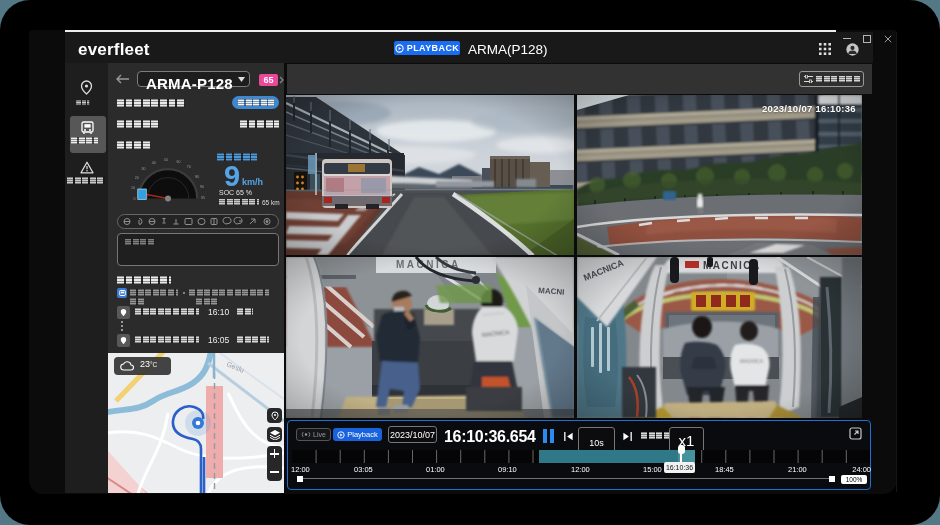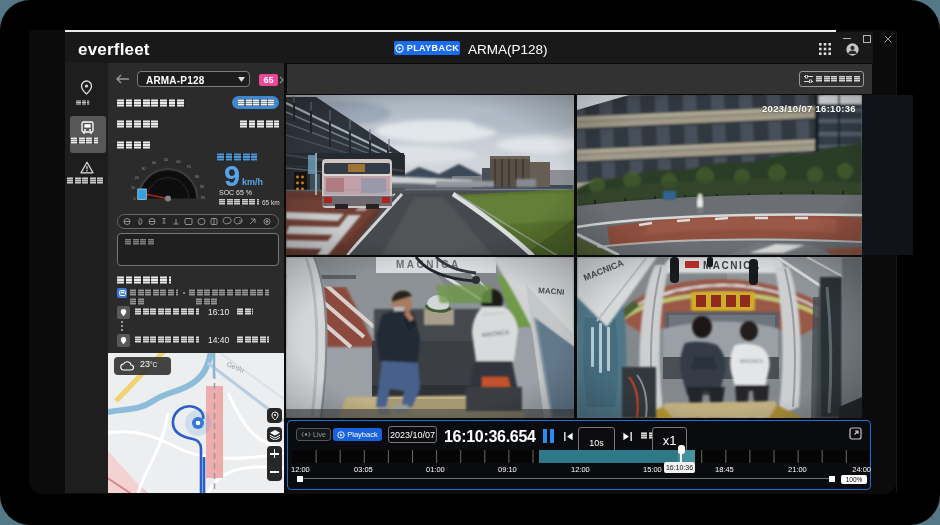--- a/index.html
+++ b/index.html
@@ -17,21 +17,21 @@
 
 .sidebar{position:absolute;left:65px;top:63px;width:43px;height:430px;background:#1e1e1e;}
 .sidesel{position:absolute;left:70px;top:116px;width:36px;height:37px;background:#575757;border-radius:3px;}
 .sidelabel{display:block;color:#ddd;transform:scale(.72);transform-origin:center top;}
 
 .lpanel{position:absolute;left:108px;top:63px;width:176px;height:430px;background:#2b2b2b;}
 .toolstrip{position:absolute;left:287px;top:63.5px;width:585px;height:30px;background:#323232;}
 
 .cam{position:absolute;background:#101418;overflow:hidden;}
 #cam1{left:286px;top:95px;width:288px;height:160px;}
-#cam2{left:577px;top:95px;width:336px;height:160px;}
+#cam2{left:577px;top:95px;width:285px;height:160px;}
 #cam3{left:286px;top:257px;width:288px;height:161px;}
 #cam4{left:577px;top:257px;width:285px;height:161px;}
 
 .pb{position:absolute;left:287px;top:420px;width:584px;height:70px;background:#0a0b0e;border:1.5px solid #1f6fd6;border-radius:4px;box-sizing:border-box;}
 .box{background:#0c0c0e;border:1px solid #8a8a8a;border-radius:3px;color:#fff;display:flex;align-items:center;justify-content:center;box-sizing:border-box;}
 </style></head>
 <body>
 <div class="frame"></div>
 <div class="win"></div>
 <div class="abs" style="left:896px;top:32px;width:1px;height:460px;background:#161616;"></div>
@@ -110,21 +110,21 @@
 <div class="abs" style="left:816px;top:76px;color:#e8e8e8">
     <span class="jps" style="width:44px;height:6px"></span>
   </div>
 <div id="lpcontent">
 
 <svg class="abs" style="left:116px;top:74px" width="14" height="10" viewBox="0 0 14 10">
       <path d="M13 5H1.5M5 1L1 5l4 4" stroke="#999" stroke-width="1.4" fill="none"></path>
     </svg>
 
 <div class="abs" style="left:137px;top:71px;width:113px;height:16px;background:#1d1d1d;border:1px solid #7c7c7c;border-radius:4px;box-sizing:border-box;"></div>
-<div class="abs" style="left:146px;top:75px;color:#fff;font-size:10px;font-weight:bold;letter-spacing:.2px">ARMA-P128</div>
+<div class="abs" style="left:146px;top:75px;color:#fff;font-size:15px;font-weight:bold;letter-spacing:.2px">ARMA-P128</div>
 <svg class="abs" style="left:238px;top:77px" width="7" height="5" viewBox="0 0 7 5">
       <path d="M0 0h7L3.5 5z" fill="#ddd"></path>
     </svg>
 
 <div class="abs" style="left:259px;top:74px;width:19px;height:12px;background:#ec4899;border-radius:2px;color:#fff;font-size:9px;font-weight:bold;text-align:center;line-height:12px;">65</div>
 <svg class="abs" style="left:279px;top:76px" width="5" height="8" viewBox="0 0 5 8">
       <path d="M1 1l3 3-3 3" stroke="#888" stroke-width="1.2" fill="none"></path>
     </svg>
 
 <div class="abs" style="left:117px;top:99px;color:#fff">
@@ -242,21 +242,21 @@
       <span class="jps" style="width:16px"></span>
     </div>
 <div class="abs" style="left:121px;top:321px;width:2px;height:2px;background:#999;box-shadow:0 4px #999,0 8px #999;"></div>
 <div class="abs" style="left:117px;top:334px;width:13px;height:13px;background:#585858;border-radius:2px;"></div>
 <svg class="abs" style="left:120px;top:336px" width="7" height="9" viewBox="0 0 13 15">
       <path d="M6.5 1a5 5 0 0 1 5 5c0 3.5-5 8-5 8s-5-4.5-5-8a5 5 0 0 1 5-5z" fill="#fff"></path>
     </svg>
 <div class="abs" style="left:135px;top:336px;color:#eee">
       <span class="jps" style="width:64px"></span>
     </div>
-<div class="abs" style="left:208px;top:335px;color:#eee;font-size:8.5px;">14:40</div>
+<div class="abs" style="left:208px;top:335px;color:#eee;font-size:8.5px;">16:05</div>
 <div class="abs" style="left:237px;top:336px;color:#eee">
       <span class="jps" style="width:32px"></span>
     </div>
 
 <div id="map" class="abs" style="left:108px;top:353px;width:176px;height:140px;background:#ecedef;overflow:hidden;">
 <svg width="176" height="140" viewBox="0 0 176 140">
 <rect width="176" height="140" fill="#eceef0"></rect>
 <path d="M-5 60C20 55 30 58 45 48C60 38 70 40 85 30C95 23 100 15 103 -2" stroke="#8cbcd8" stroke-width="6" fill="none"></path>
 <path d="M100 10L176 68" stroke="#b8cede" stroke-width="3" fill="none"></path>
 <path d="M112 0L176 46" stroke="#d8e2ea" stroke-width="2" fill="none"></path>
@@ -747,21 +747,21 @@
 
 <svg class="abs" style="left:622px;top:431px" width="11" height="11" viewBox="0 0 12 12">
       <path d="M10 1v10" stroke="#fff" stroke-width="1.4"></path>
       <path d="M1.5 2v8L7.5 6z" fill="#fff"></path>
     </svg>
 
 <div class="abs" style="left:641px;top:432px;color:#f0f0f0">
       <span class="jps" style="width:41px;height:7px"></span>
     </div>
 
-<div class="abs box" style="left:652px;top:427px;width:35px;height:26px;font-size:13px;border-color:#777;">x1</div>
+<div class="abs box" style="left:669px;top:427px;width:35px;height:26px;font-size:15px;border-color:#777;">x1</div>
 
 <svg class="abs" style="left:849px;top:427px" width="13" height="13" viewBox="0 0 13 13">
       <rect x="1" y="1" width="11" height="11" rx="2" fill="none" stroke="#c8c8c8" stroke-width="1.2"></rect>
       <path d="M5.5 7.5L9 4m-3 0h3v3" stroke="#c8c8c8" stroke-width="1.2" fill="none"></path>
     </svg>
 
 <div class="abs" style="left:291.5px;top:450px;width:578.5px;height:13px;background:#050505;"></div>
 <svg class="abs" style="left:291.5px;top:450px" width="579" height="13">
 <g stroke="#686868" stroke-width="1">
 <path d="M24.1 0v13M48.2 0v13M72.3 0v13M96.4 0v13M120.5 0v13M144.6 0v13M168.7 0v13M192.8 0v13M216.9 0v13M241 0v13M265.1 0v13M289.2 0v13M313.3 0v13M337.4 0v13M361.5 0v13M385.6 0v13M409.7 0v13M433.8 0v13M457.9 0v13M482 0v13M506.1 0v13M530.2 0v13M554.3 0v13"></path>

